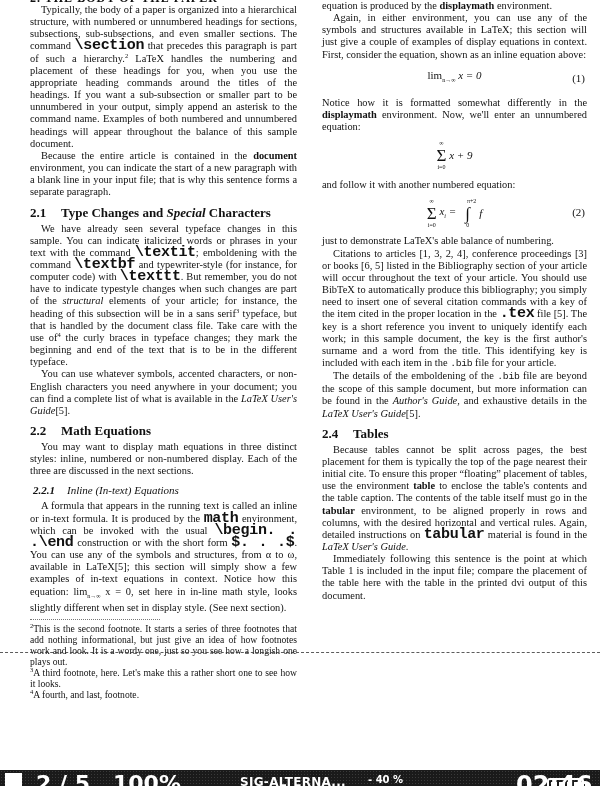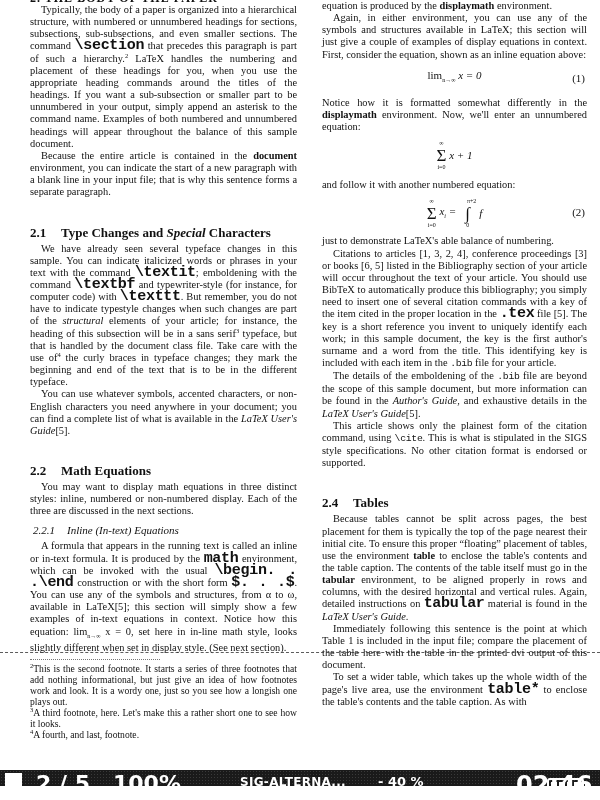--- a/index.html
+++ b/index.html
@@ -10,39 +10,39 @@
   .col-left { left:30px; width:267px; }
   .col-right { left:322px; width:265px; }
   p { margin:0; text-indent:11px; }
   p.noind { text-indent:0; }
   .tt { font-family:"Liberation Mono", "DejaVu Sans Mono", monospace; font-size:15px; font-weight:bold; letter-spacing:-0.3px;}
   .ttn { font-family:"Liberation Mono", "DejaVu Sans Mono", monospace; font-size:9.8px; letter-spacing:-0.3px;}
   b { font-weight:bold; }
   .cutoff-heading { height:4px; overflow:hidden; position:relative; }
   .cutoff-heading span { position:absolute; top:-8px; left:0; font-weight:bold; font-size:12px; letter-spacing:1px; }
   h3 { font-size:13px; font-weight:bold; margin:6px 0 3px 0; line-height:15px; }
-  h3 .num { display:inline-block; width:31px;margin-top:20px; }
+  h3 .num { display:inline-block; width:31px; }
   h4 { font-size:11px; font-style:italic; font-weight:normal; margin:7px 0 3px 3px; line-height:13px; }
-  h4 .num { display:inline-block; width:34px; }
+  h4 .num { display:inline-block; width:34px;font-weight:bold; }
   .eq { position:relative; height:24px; text-align:center; margin:6px 0; font-style:italic; font-size:11px; }
   .eq .eqnum { position:absolute; right:2px; top:5px; font-style:normal; }
   .eq .body { display:inline-block; position:relative; top:2px; }
   .sub { font-size:6px; }
   .footrule { width:130px; border-top:1px dotted #777; margin:5px 0 3px 0; }
   .footnote { font-size:9.6px; line-height:11px; text-align:justify; }
   .footnote sup, .col sup { font-size:6.5px; line-height:0; }
   .dashline { position:absolute; left:0; top:652px; width:600px; border-top:1px dashed #333; opacity:0.8; }
   .statusbar { position:absolute; left:0; top:770px; width:600px; height:16px; background:#1a1a1a;
      background-image: radial-gradient(#3a3a3a 0.6px, transparent 0.7px); background-size:3px 3px;
      color:#fff; font-family:"DejaVu Sans", sans-serif; font-weight:bold; }
   .sb-square { position:absolute; left:5px; top:3px; width:17px; height:24px; background:#fff; }
   .sb-page { position:absolute; left:36px; top:1px; font-size:22px; }
   .sb-zoom { position:absolute; left:113px; top:1px; font-size:22px; }
   .sb-title { position:absolute; left:240px; top:5px; font-size:12px; letter-spacing:0.3px; }
-  .sb-pct { position:absolute; left:378px; top:4px; font-size:13px; }
+  .sb-pct { position:absolute; left:368px; top:4px; font-size:10px; }
   .sb-progress { position:absolute; left:195px; top:24px; width:266px; height:3px; border:1px solid #fff; border-radius:2px; }
   .sb-progress .fill { position:absolute; left:0; top:0; height:3px; background:#fff; }
   .sb-time { position:absolute; left:476px; top:1px; font-size:24px;margin-left:40px; }
   .sb-battery { position:absolute; left:547px; top:8px; width:37px; height:14px; border:2px solid #fff; border-radius:3px; box-sizing:border-box; display:flex; gap:2px; padding:2px; }
   .sb-battery .cell { flex:1; background:#fff; }
   .sb-battery-tip { position:absolute; left:585px; top:12px; width:3px; height:6px; background:#fff; border-radius:0 1px 1px 0; }
 </style>
 </head>
 <body>
 
@@ -82,21 +82,21 @@
 
     <p class="noind"><span>Notice how it is formatted somewhat differently in the </span><b>displaymath</b><span> environment. Now, we'll enter an unnumbered equation:</span></p>
 
     <div class="eq" style="height:34px">
       <span class="body" style="top:0">
         <span style="display:inline-flex;flex-direction:column;align-items:center;vertical-align:middle;font-style:normal;line-height:9px;">
           <span class="sub">∞</span>
           <span style="font-size:17px;line-height:15px;">Σ</span>
           <span class="sub">i=0</span>
         </span>
-        <span style="vertical-align:middle"> x + 1</span>
+        <span style="vertical-align:middle"> x + 9</span>
       </span>
     </div>
 
     <p class="noind">and follow it with another numbered equation:</p>
 
     <div class="eq" style="height:32px">
       <span class="body" style="top:0">
         <span style="display:inline-flex;flex-direction:column;align-items:center;vertical-align:middle;font-style:normal;line-height:9px;">
           <span class="sub">∞</span>
           <span style="font-size:17px;line-height:15px;">Σ</span>
@@ -110,26 +110,24 @@
         </span>
         <span style="vertical-align:middle">f</span>
       </span>
       <span class="eqnum" style="top:9px">(2)</span>
     </div>
 
     <p class="noind">just to demonstrate LaTeX's able balance of numbering.</p>
 
     <p><span>Citations to articles [1, 3, 2, 4], conference proceedings [3] or books [6, 5] listed in the Bibliography section of your article will occur throughout the text of your article. You should use BibTeX to automatically produce this bibliography; you simply need to insert one of several citation commands with a key of the item cited in the proper location in the </span><span class="tt">.tex</span><span> file [5]. The key is a short reference you invent to uniquely identify each work; in this sample document, the key is the first author's surname and a word from the title. This identifying key is included with each item in the </span><span class="ttn">.bib</span><span> file for your article.</span></p>
     <p><span>The details of the emboldening of the </span><span class="ttn">.bib</span><span> file are beyond the scope of this sample document, but more information can be found in the </span><i>Author's Guide</i><span>, and exhaustive details in the </span><i>LaTeX User's Guide</i><span>[5].</span></p>
-    <p><span>This article shows only the plainest form of the citation command, using </span><span class="ttn">\cite</span><span>. This is what is stipulated in the SIGS style specifications. No other citation format is endorsed or supported.</span></p>
 
     <h3><span class="num">2.4</span><span>Tables</span></h3>
     <p><span>Because tables cannot be split across pages, the best placement for them is typically the top of the page nearest their initial cite. To ensure this proper “floating” placement of tables, use the environment </span><b>table</b><span> to enclose the table's contents and the table caption. The contents of the table itself must go in the </span><b>tabular</b><span> environment, to be aligned properly in rows and columns, with the desired horizontal and vertical rules. Again, detailed instructions on </span><b class="tt">tabular</b><span> material is found in the </span><i>LaTeX User's Guide</i><span>.</span></p>
     <p>Immediately following this sentence is the point at which Table 1 is included in the input file; compare the placement of the table here with the table in the printed dvi output of this document.</p>
-    <p><span>To set a wider table, which takes up the whole width of the page's live area, use the environment </span><b class="tt">table*</b><span> to enclose the table's contents and the table caption. As with</span></p>
   </div>
 
   <div class="dashline"></div>
 </div>
 
 <div class="statusbar">
   <div class="sb-square"></div>
   <div class="sb-page">2 / 5</div>
   <div class="sb-zoom">100%</div>
   <div class="sb-title">SIG-ALTERNA...</div>

